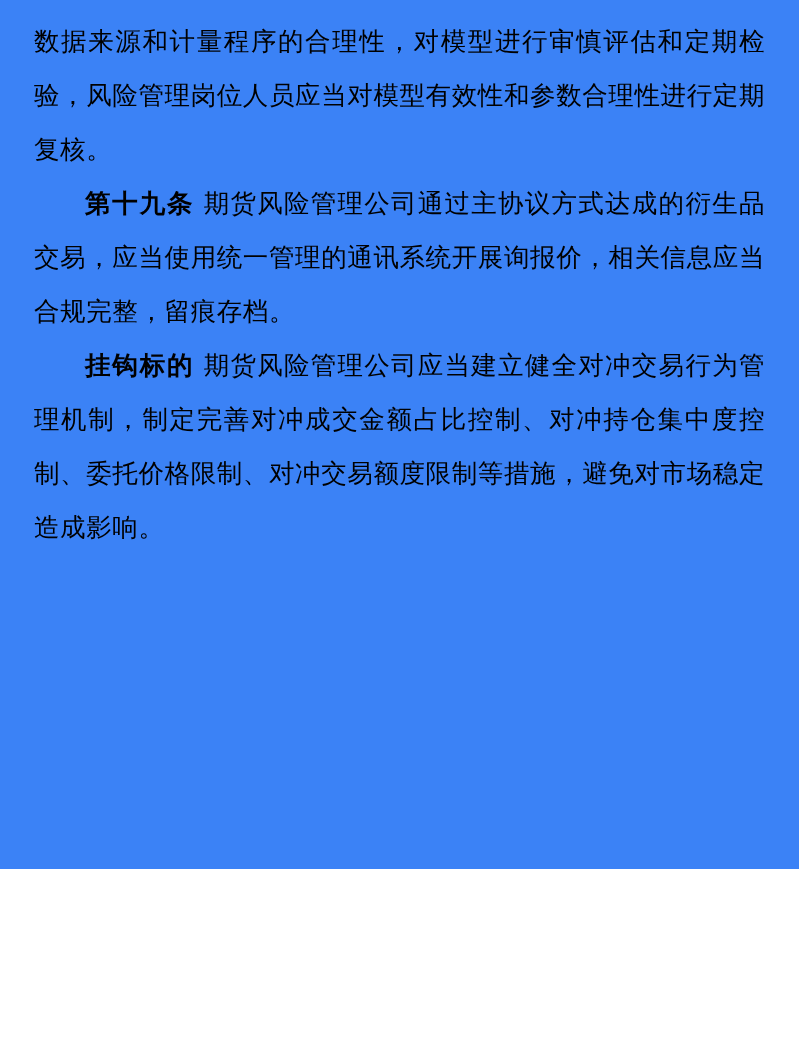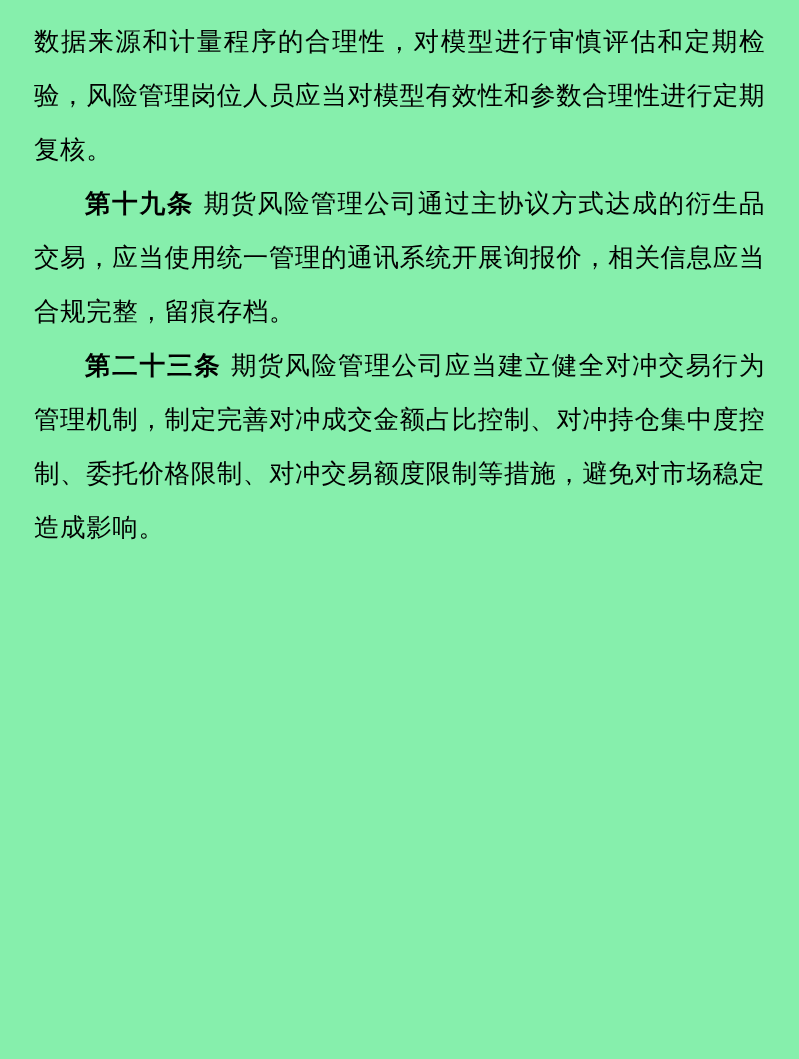--- a/index.html
+++ b/index.html
@@ -10,23 +10,23 @@
   body {
     width: 799px;
     height: 1059px;
     overflow: hidden;
     font-family: "DejaVu Serif", "Liberation Serif", serif;
     color: #000000;
   }
   .page {
     box-sizing: border-box;
     width: 799px;
-    height: 1059px;
+    height: 869px;
     padding: 14px 34px 0 34px;
-    background: #86efac;
+    background: #3b82f6;
   }
   .para {
     font-size: 25.5px;
     line-height: 54px;
     text-align: justify;
     text-align-last: left;
     text-justify: inter-ideograph;
     letter-spacing: 0.6px;
     margin: 0;
   }
@@ -49,17 +49,17 @@
 
   <p class="para indent">
     <span class="art-label">第十九条</span>
     <span>期货风险管理公司通过主协议方式达成的衍生品交易，应当使用统一管理的通讯系统开展询报价，相关信息应当合规完整，留痕存档。</span>
   </p>
 
 
 
 
   <p class="para indent">
-    <span class="art-label">第二十三条</span>
+    <span class="art-label">挂钩标的</span>
     <span>期货风险管理公司应当建立健全对冲交易行为管理机制，制定完善对冲成交金额占比控制、对冲持仓集中度控制、委托价格限制、对冲交易额度限制等措施，避免对市场稳定造成影响。</span>
   </p>
 
 </div>
 
 </body></html>

